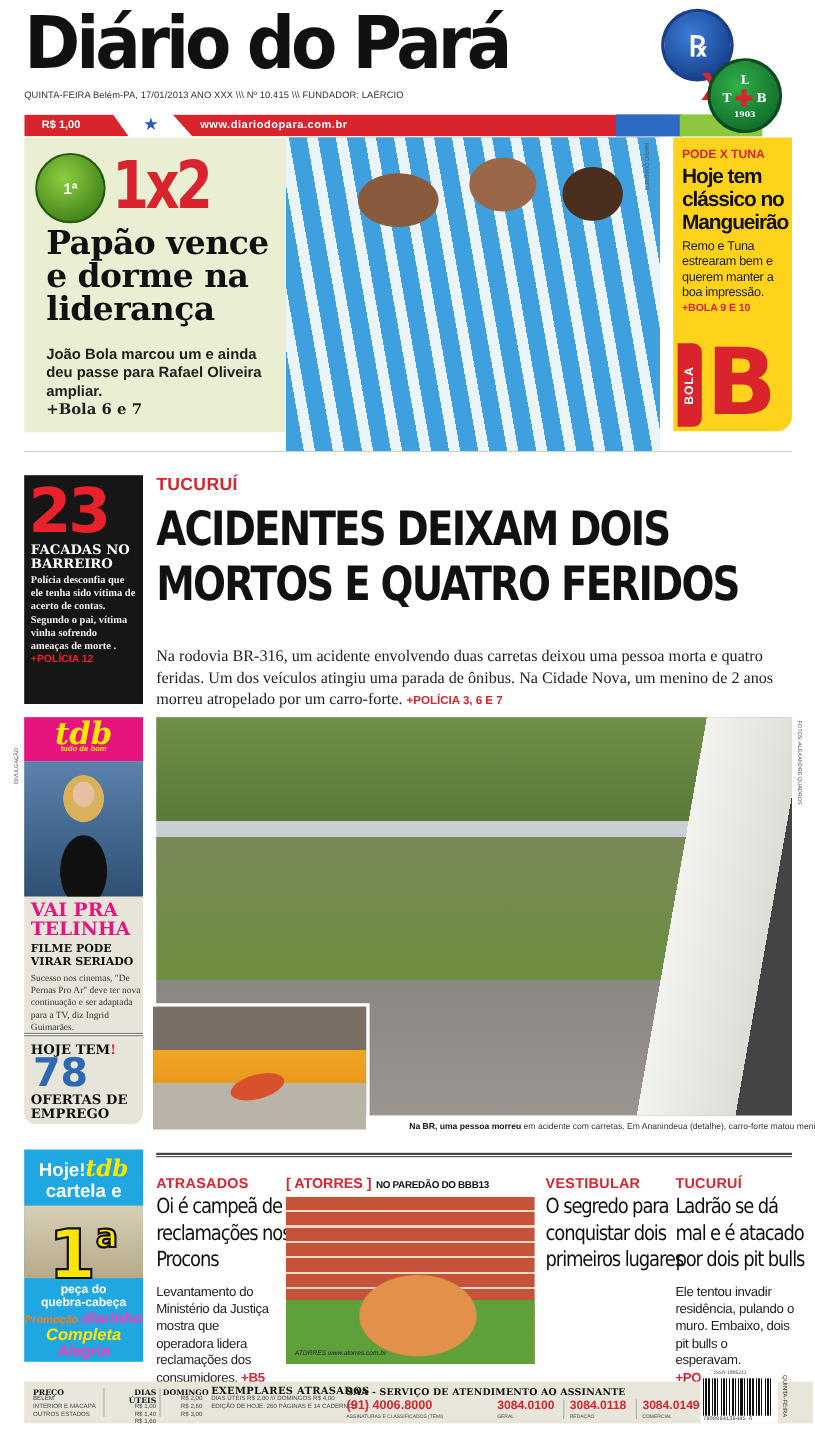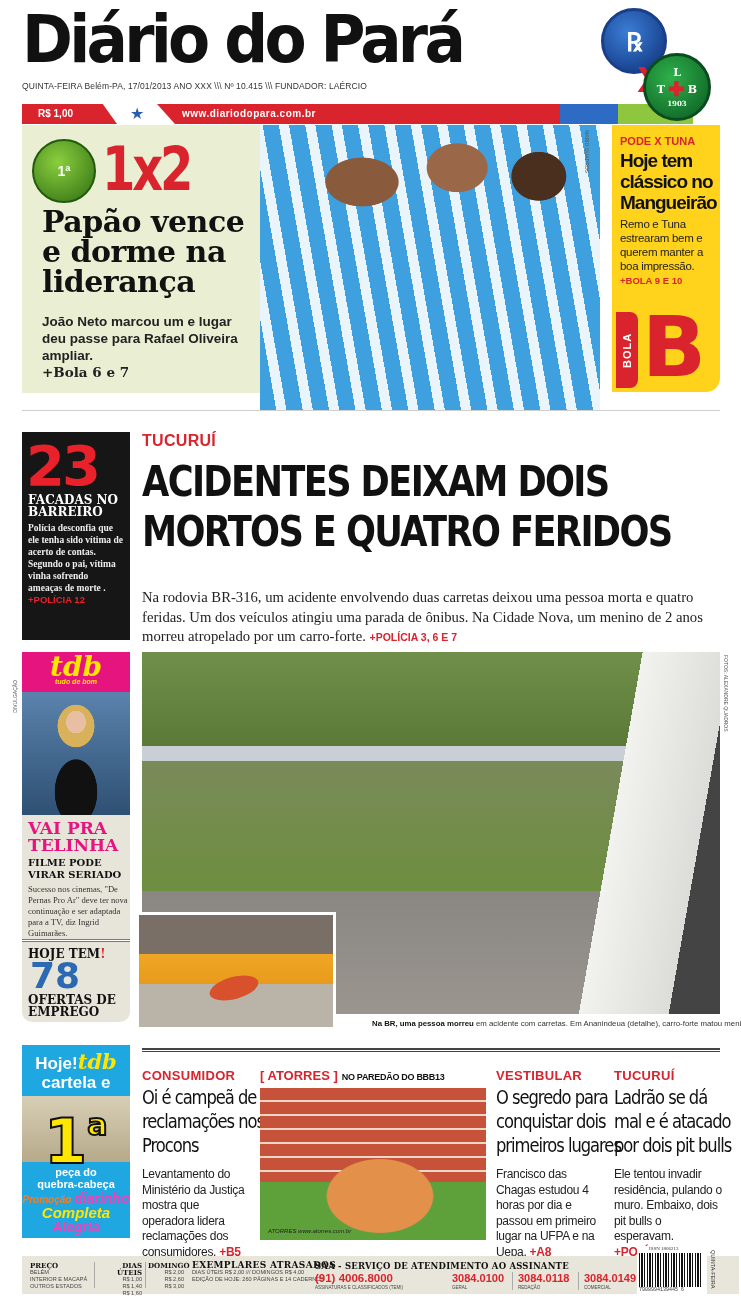--- a/index.html
+++ b/index.html
@@ -168,21 +168,21 @@
     <span>B</span>
   </span>
   <span style="font-size:7px">1903</span>
 </div>
 
 <div class="abs sports-left">
   <div class="crest crest-a">1ª</div>
   <div class="score">1x2</div>
   <div class="sports-head">Papão vence e dorme na liderança</div>
   <div class="sports-body">
-    <span>João Neto marcou um e lugar deu passe para Rafael Oliveira ampliar.</span>
+    <span>João Bola marcou um e ainda deu passe para Rafael Oliveira ampliar.</span>
     <span class="sports-ref">+Bola 6 e 7</span>
   </div>
 </div>
 
 <div class="abs remo-box">
   <div class="remo-kicker">PODE X TUNA</div>
   <div class="remo-head">Hoje tem clássico no Mangueirão</div>
   <div class="remo-body">Remo e Tuna estrearam bem e querem manter a boa impressão.</div>
   <div class="remo-ref">+BOLA 9 E 10</div>
 </div>
@@ -245,33 +245,32 @@
   <div class="promo-sm">quebra-cabeça</div>
   <div class="promo-name">
     <span>Promoção</span>
     <span class="b">diarinho</span><br>
     <span class="c">Completa</span><br>
     <span class="b">Alegria</span>
   </div>
 </div>
 
 <div class="story" style="left:142px;width:110px;">
-  <div class="s-kicker">CONSUMIDOR</div>
+  <div class="s-kicker">ATRASADOS</div>
   <div class="s-head">Oi é campeã de reclamações nos Procons</div>
   <div class="s-body"><span>Levantamento do Ministério da Justiça mostra que operadora lidera reclamações dos consumidores.</span> <span class="s-ref">+B5</span></div>
 </div>
 
 <div class="abs atorres-k"><span>[ ATORRES ]</span><span class="sub">NO PAREDÃO DO BBB13</span></div>
 <div class="abs atorres-img"></div>
 <div class="abs atorres-sig">ATORRES www.atorres.com.br</div>
 
 <div class="story" style="left:496px;width:112px;">
   <div class="s-kicker">VESTIBULAR</div>
   <div class="s-head">O segredo para conquistar dois primeiros lugares</div>
-  <div class="s-body"><span>Francisco das Chagas estudou 4 horas por dia e passou em primeiro lugar na UFPA e na Uepa.</span> <span class="s-ref">+A8</span></div>
 </div>
 
 <div class="story" style="left:614px;width:108px;">
   <div class="s-kicker">TUCURUÍ</div>
   <div class="s-head">Ladrão se dá mal e é atacado por dois pit bulls</div>
   <div class="s-body"><span>Ele tentou invadir residência, pulando o muro. Embaixo, dois pit bulls o esperavam.</span><br><span class="s-ref">+POLÍCIA 11</span></div>
 </div>
 
 <div class="abs footer">
   <div class="fcol" style="left:8px;">

